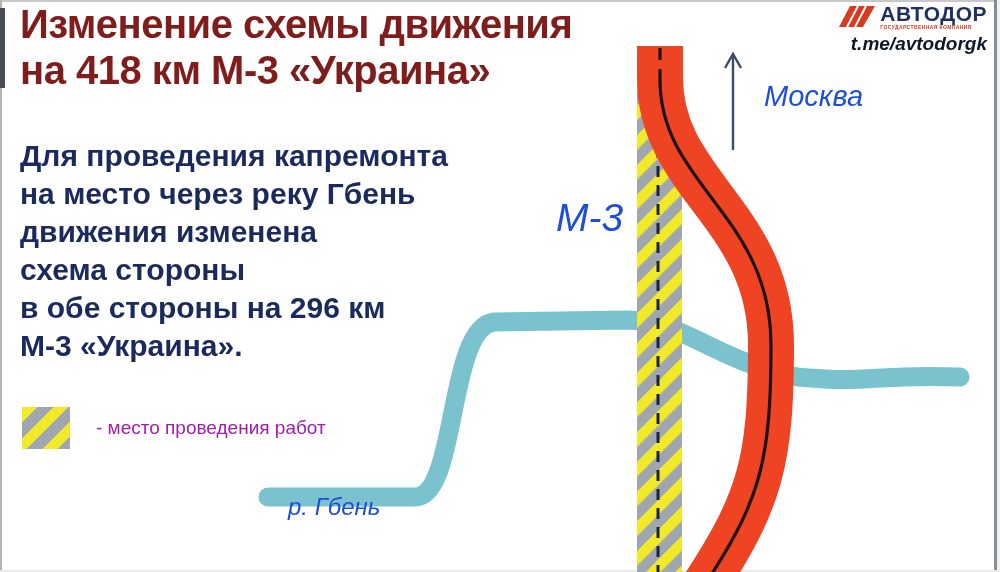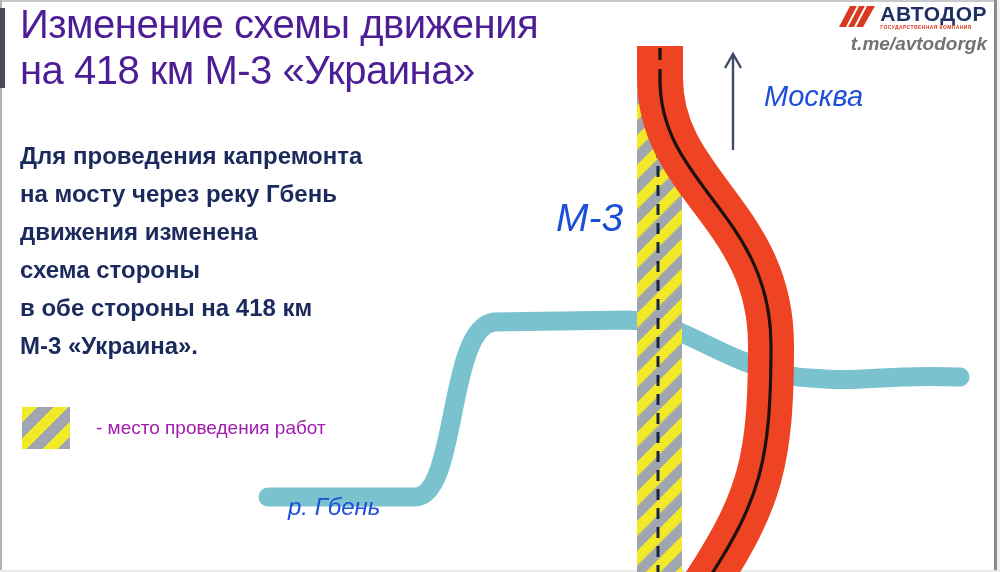--- a/index.html
+++ b/index.html
@@ -13,26 +13,26 @@
   .edge-top    { position:absolute; left:0; top:0; width:100%; height:2px; background:#c6c8ca; }
   .edge-left   { position:absolute; left:0; top:0; width:2px; height:100%; background:#b2b5b8; }
   .edge-left-dark { position:absolute; left:0; top:8px; width:5px; height:80px; background:#474c55; }
   .edge-right  { position:absolute; left:994px; top:0; width:3px; height:100%; background:#8a8d90; }
   .edge-right-outer { position:absolute; left:997px; top:0; width:3px; height:100%; background:#f1f1f1; }
   .edge-bottom { position:absolute; left:0; bottom:0; width:100%; height:2px; background:#e9e9e9; }
 
   
   .title {
     position:absolute; left:20px; top:1px; z-index:3;
-    font-size:40px; line-height:46px; font-weight:400;
-    color:#4c1d95; letter-spacing:-0.5px; white-space:nowrap;
+    font-size:40px; line-height:46px; font-weight:700;
+    color:#7f1d1d; letter-spacing:-0.5px; white-space:nowrap;
   }
   .desc {
     position:absolute; left:20px; top:137px; z-index:3;
-    font-size:24px; line-height:38px; font-weight:700;
+    font-size:30px; line-height:38px; font-weight:700;
     color:#1B2A5C; white-space:nowrap;
   }
   .legend {
     position:absolute; left:22px; top:407px; z-index:3;
     display:flex; align-items:center;
   }
   .legend-swatch {
     width:48px; height:42px; flex:0 0 auto;
     background:repeating-linear-gradient(135deg, #F2E928 0 11px, #9FA6B0 11px 22px);
   }
@@ -57,21 +57,21 @@
   .brand-name {
     font-size:21px; line-height:20px; font-weight:800;
     color:#1E2F63; letter-spacing:0.5px; text-align:left; white-space:nowrap;
   }
   .brand-sub {
     font-size:5px; line-height:6px; font-weight:700; letter-spacing:0.4px;
     color:#D8391F; text-align:left; white-space:nowrap;
   }
   .brand-tg {
     margin-top:3px; font-size:19px; font-style:italic; font-weight:700;
-    color:#737373; white-space:nowrap;
+    color:#0f172a; white-space:nowrap;
   }
 </style>
 </head>
 <body>
 
 <div id="canvas">
 
   <svg class="diagram" width="1000" height="572" viewBox="0 0 1000 572">
     <defs>
       <pattern id="hatch" patternUnits="userSpaceOnUse" width="21" height="21" patternTransform="rotate(-45)">
@@ -99,24 +99,24 @@
   <div class="map-label" id="label-moscow">Москва</div>
   <div class="map-label" id="label-river">р. Гбень</div>
 
   <div class="title">
     <div>Изменение схемы движения</div>
     <div>на 418 км М-3 «Украина»</div>
   </div>
 
   <div class="desc">
     <div>Для проведения капремонта</div>
-    <div>на мосту через реку Гбень</div>
+    <div>на место через реку Гбень</div>
     <div>движения изменена</div>
     <div>схема стороны</div>
-    <div>в обе стороны на 418 км</div>
+    <div>в обе стороны на 296 км</div>
     <div>М-3 «Украина».</div>
   </div>
 
   <div class="legend">
     <div class="legend-swatch"></div>
     <div class="legend-label">- место проведения работ</div>
   </div>
 
   <div class="brand">
     <div class="brand-row">

